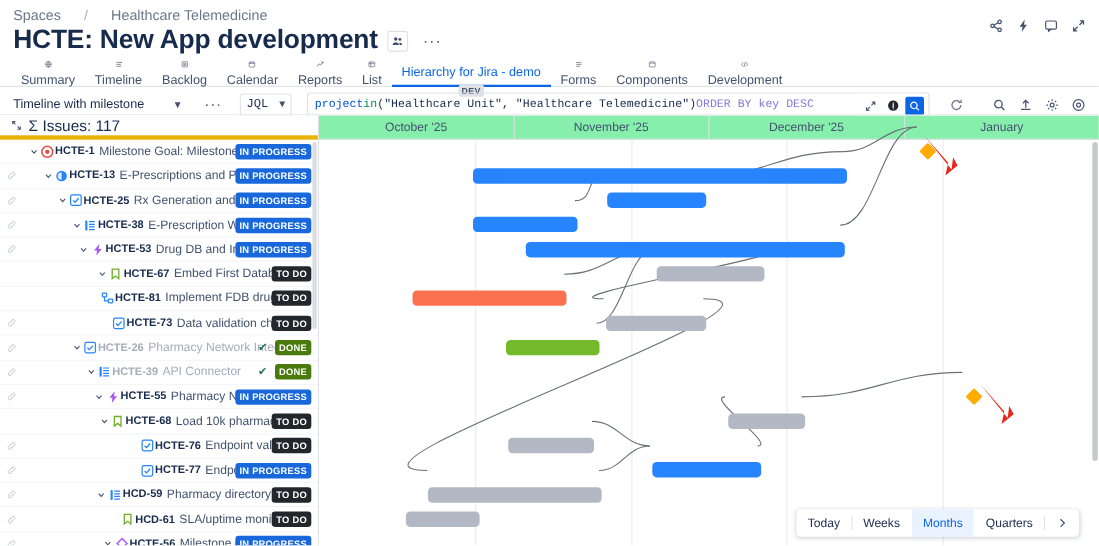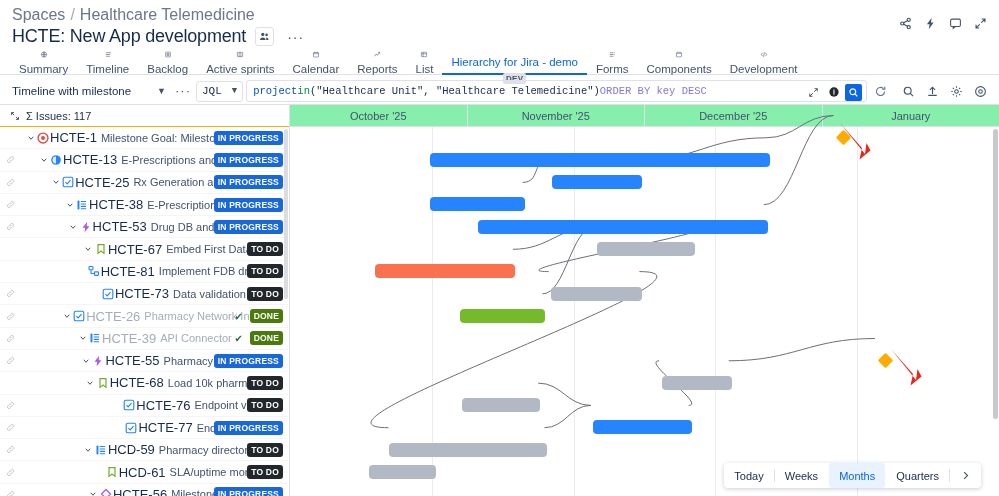--- a/index.html
+++ b/index.html
@@ -7,27 +7,27 @@
   body {
     font-family: "Liberation Sans", sans-serif;
     font-size: 12px;
     color: #172b4d;
     background: #ffffff;
     -webkit-font-smoothing: antialiased;
   }
   .app { position:relative; width:999px; height:496px; }
 
   
-  .breadcrumb { display:flex; align-items:center; gap:5px; padding:6px 12px 0 12px; font-size:16px; color:#6b778c; }
+  .breadcrumb { display:flex; align-items:center; gap:21px; padding:6px 12px 0 12px; font-size:13px; color:#6b778c; }
   .breadcrumb .sep { color:#a5adba; }
   .bc-link { color:#6b778c; cursor:pointer; }
 
   
   .title-row { display:flex; align-items:center; gap:9px; padding:2px 12px 4px 12px; }
-  .page-title { font-size:18px; font-weight:normal; color:#172b4d; letter-spacing:-0.2px;text-align:center; }
+  .page-title { font-size:24px; font-weight:bold; color:#172b4d; letter-spacing:-0.2px;text-align:center; }
   .icon-btn-sq {
     width:19px; height:19px; border:1px solid #dfe1e6; border-radius:3px;
     display:flex; align-items:center; justify-content:center; background:#fff; cursor:pointer;
   }
   .more-dots { color:#42526e; font-size:14px; padding:0 4px; cursor:pointer; letter-spacing:1px; line-height:10px;}
 
   
   .top-actions { position:absolute; right:8px; top:12px; display:flex; gap:3px; }
   .top-actions .tact {
     width:22px;height:22px;border-radius:3px;display:flex;align-items:center;justify-content:center;
@@ -45,21 +45,21 @@
   }
   .nav-item.active { color:#0c66e4; font-weight:normal; box-shadow: inset 0 -2px 0 #0c66e4; }
   .nav-item.active .nav-label { color:#0c66e4; }
   .dev-badge {
     background:#dfe1e6; color:#42526e; font-size:8px; font-weight:bold;
     border-radius:2px; padding:1px 3px; letter-spacing:0.3px;
   }
 
   
   .querybar {
-    display:flex; align-items:center; gap:3px; height:26px;
+    display:flex; align-items:center; gap:14px; height:26px;
     padding:0 8px; margin-top:3px;
   }
   .view-select {
     display:flex; align-items:center; justify-content:space-between;
     width:162px; font-size:11.5px; color:#172b4d; cursor:pointer; padding:0 4px;
   }
   .chev { color:#42526e; font-size:9px; }
   .ellipsis-btn {
     width:20px;height:20px; display:flex;align-items:center;justify-content:center;
     border-radius:3px; cursor:pointer; color:#42526e; font-size:13px; line-height:6px; letter-spacing:1px;
@@ -100,32 +100,32 @@
   .vt { padding:0 9px; font-size:11px; display:flex; align-items:center; gap:4px; cursor:pointer; background:#fff; color:#172b4d;}
   .vt.active { background:#e9f2ff; color:#0c66e4; }
 
   
   .main { position:absolute; left:0; right:0; top:104px; bottom:0; display:flex; border-top:1px solid #dfe1e6; }
 
   
   .tree-pane { width:290px; border-right:1px solid #dfe1e6; position:relative; background:#fff; overflow:hidden;}
   .tree-head {
     height:22px; display:flex; align-items:center; gap:6px; padding:0 10px;
-    border-bottom:1px solid #eab308; font-size:11px; color:#172b4d; background:#fff;
+    border-bottom:4px solid #eab308; font-size:14px; color:#172b4d; background:#fff;
   }
   .tree-rows { position:relative; }
   .trow {
     height:22.3px; display:flex; align-items:center; gap:0; padding:0 6px 0 6px;
     border-bottom:1px solid #f4f5f7; position:relative; cursor:pointer; white-space:nowrap;
   }
   .link-ico { width:13px; flex:0 0 13px; color:#c1c7d0; font-size:9px; display:flex; align-items:center;}
   .caret { width:11px; flex:0 0 11px; color:#42526e; font-size:8px; display:flex;align-items:center;justify-content:center; }
   .caret.empty{ visibility:hidden; }
   .type-ico { width:14px; flex:0 0 14px; display:flex; align-items:center; justify-content:center; }
-  .key { font-weight:normal; font-size:13px; color:#172b4d; margin-right:4px; }
+  .key { font-weight:bold; font-size:10px; color:#172b4d; margin-right:4px; }
   .summ { font-size:11px; color:#42526e; overflow:hidden; text-overflow:ellipsis; max-width:150px;}
   .row-done .key, .row-done .summ { color:#a5adba; }
   .badge {
     position:absolute; right:6px; top:50%; transform:translateY(-50%);
     font-size:8.5px; font-weight:bold; letter-spacing:0.2px; border-radius:3px; padding:2px 4px; color:#fff;
   }
   .b-inprogress { background:#1868db; }
   .b-todo { background:#22272b; }
   .b-done { background:#4b7a0c; }
   .done-check { position:absolute; right:46px; top:50%; transform:translateY(-50%); color:#216e4e; font-size:10px;}
@@ -236,27 +236,20 @@
           <circle cx="10.5" cy="8" r="1.3" fill="#42526e" stroke="none"></circle>
         </svg>
       <span class="nav-label">Timeline</span>
     </div>
     <div class="nav-item">
       <svg width="12" height="12" viewBox="0 0 16 16" fill="none" stroke="#42526e" stroke-width="1.2">
           <rect x="2.5" y="2.5" width="11" height="11" rx="1.4"></rect>
           <path d="M4.8 5.8h6.4M4.8 8h6.4M4.8 10.2h6.4"></path>
         </svg>
       <span class="nav-label">Backlog</span>
-    </div>
-    <div class="nav-item">
-      <svg width="12" height="12" viewBox="0 0 16 16" fill="none" stroke="#42526e" stroke-width="1.2">
-          <rect x="2" y="3" width="12" height="10" rx="1.2"></rect>
-          <path d="M6 3v10M10 3v10"></path>
-        </svg>
-      <span class="nav-label">Active sprints</span>
     </div>
     <div class="nav-item">
       <svg width="12" height="12" viewBox="0 0 16 16" fill="none" stroke="#42526e" stroke-width="1.2">
           <rect x="2.3" y="3.3" width="11.4" height="10.4" rx="1.3"></rect>
           <path d="M2.3 6.2h11.4M5.3 2v2.4M10.7 2v2.4"></path>
         </svg>
       <span class="nav-label">Calendar</span>
     </div>
     <div class="nav-item">
       <svg width="12" height="12" viewBox="0 0 16 16" fill="none" stroke="#42526e" stroke-width="1.4">

